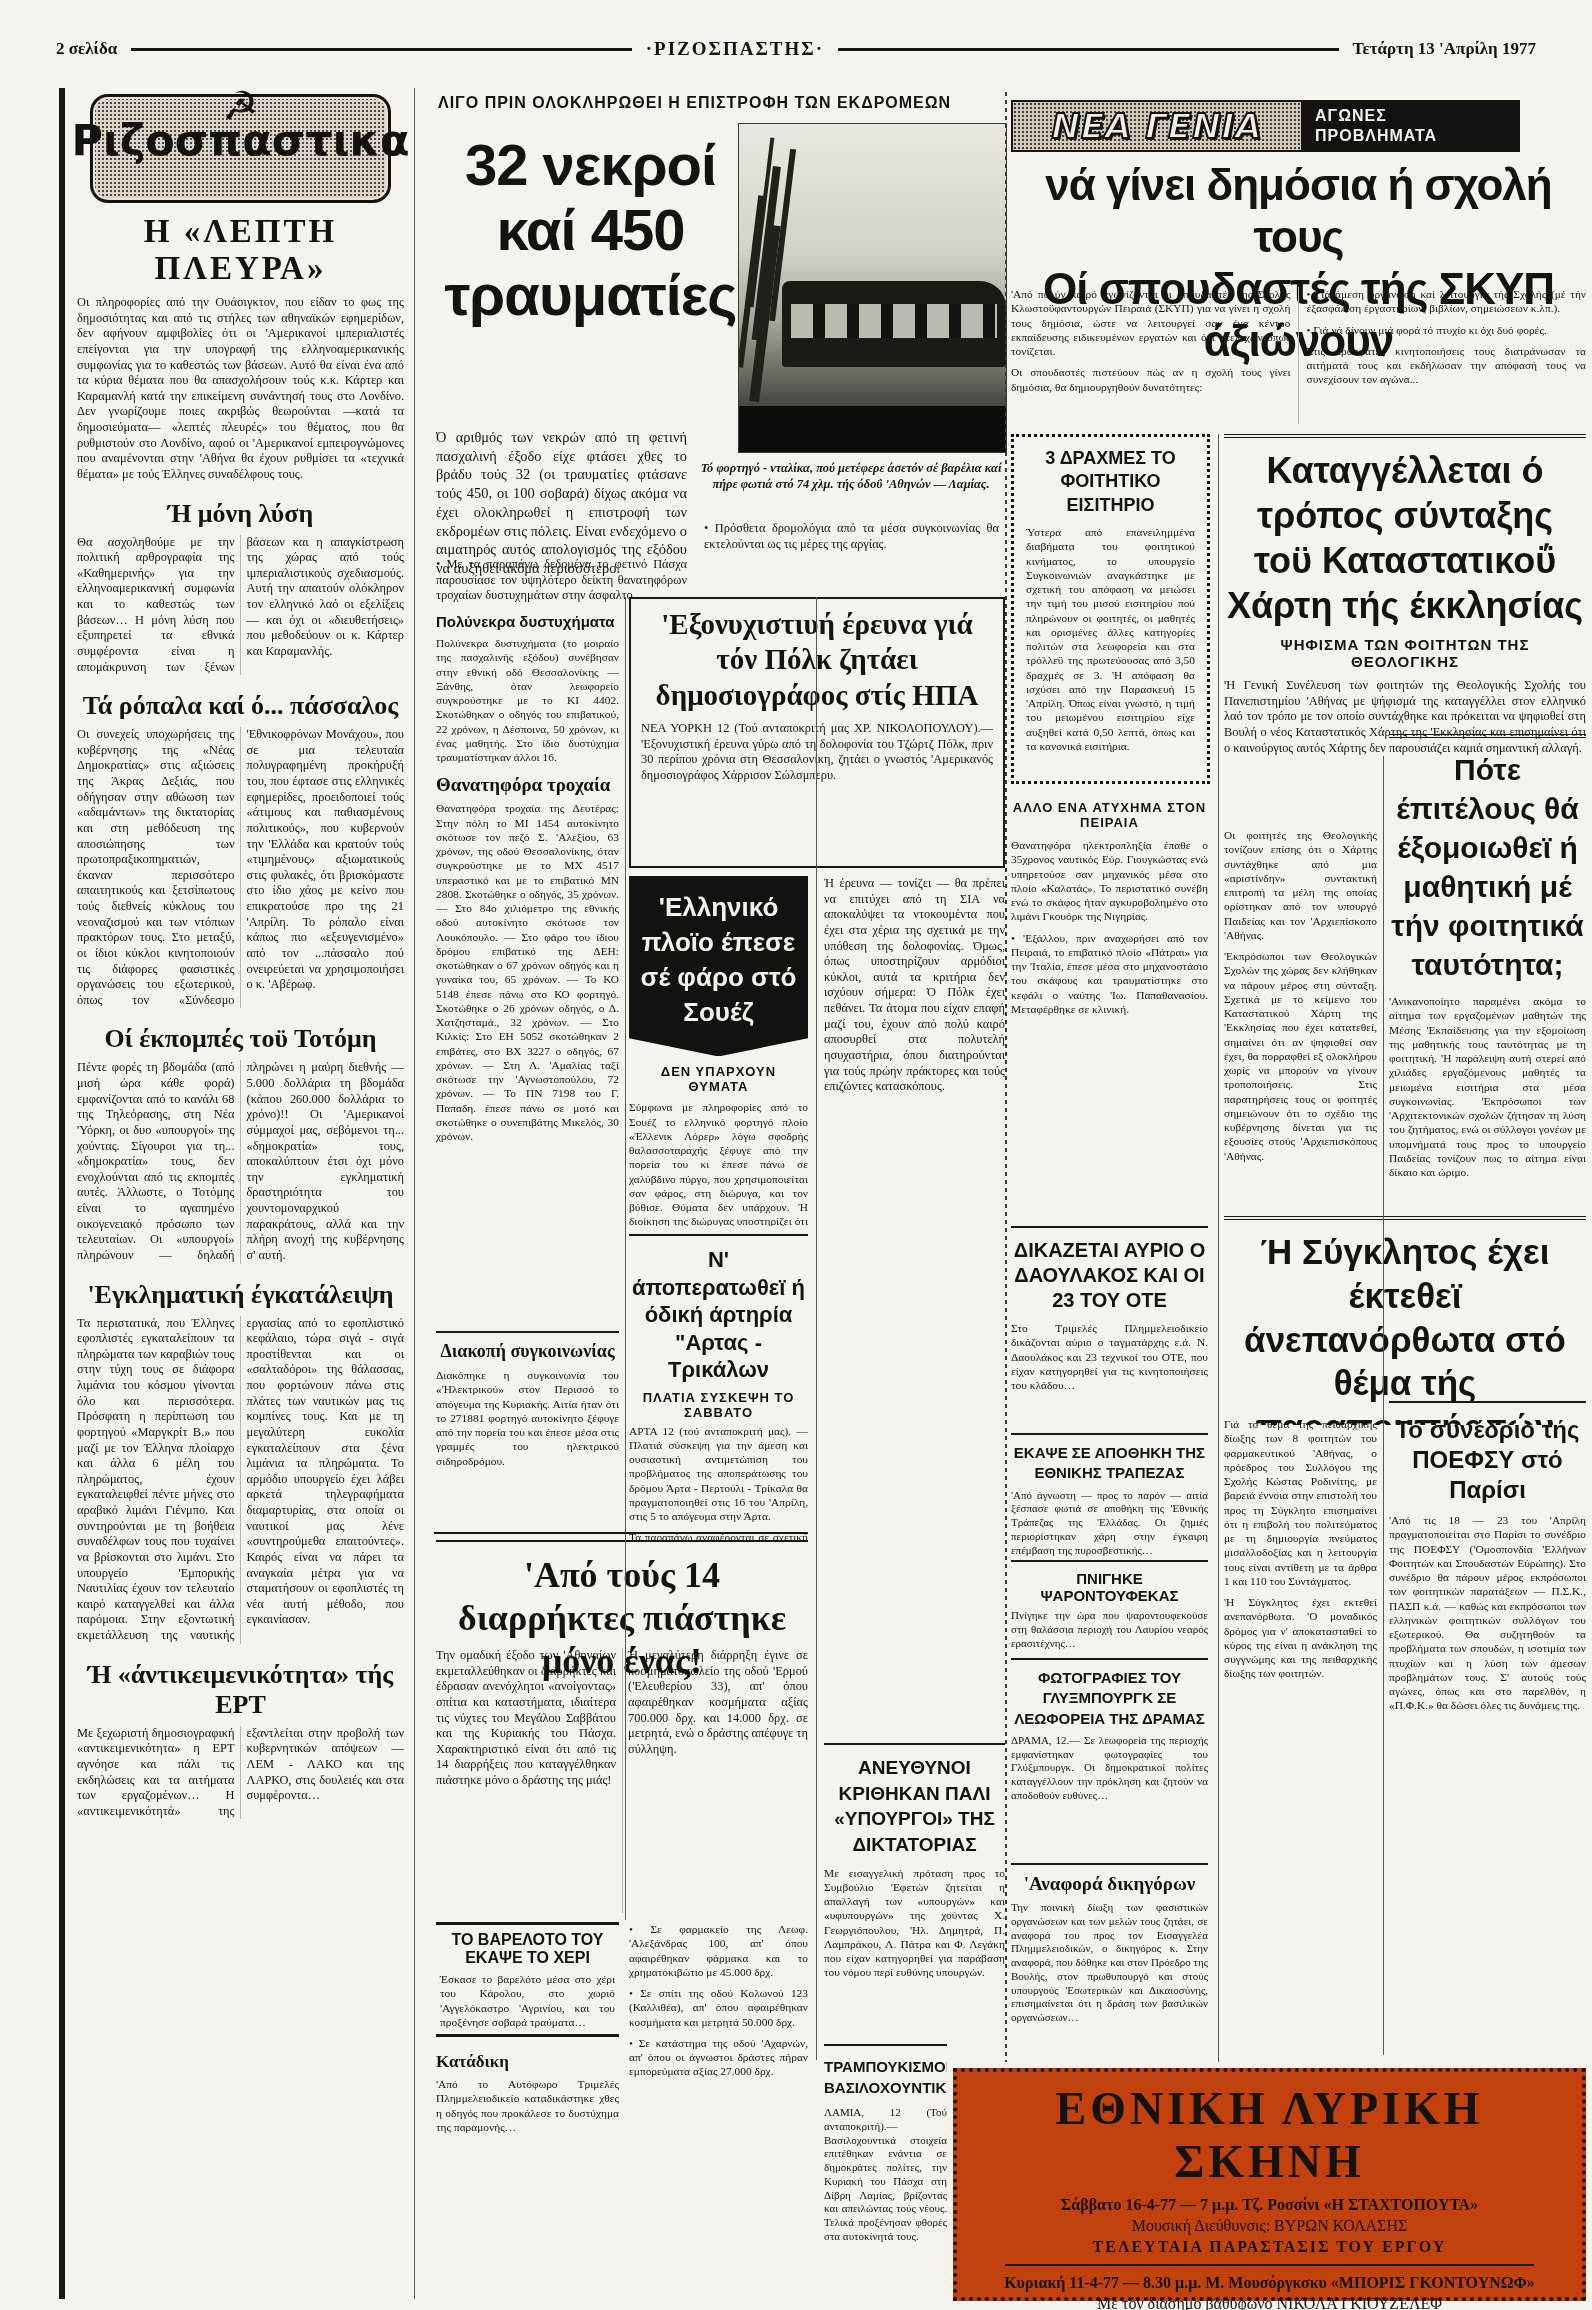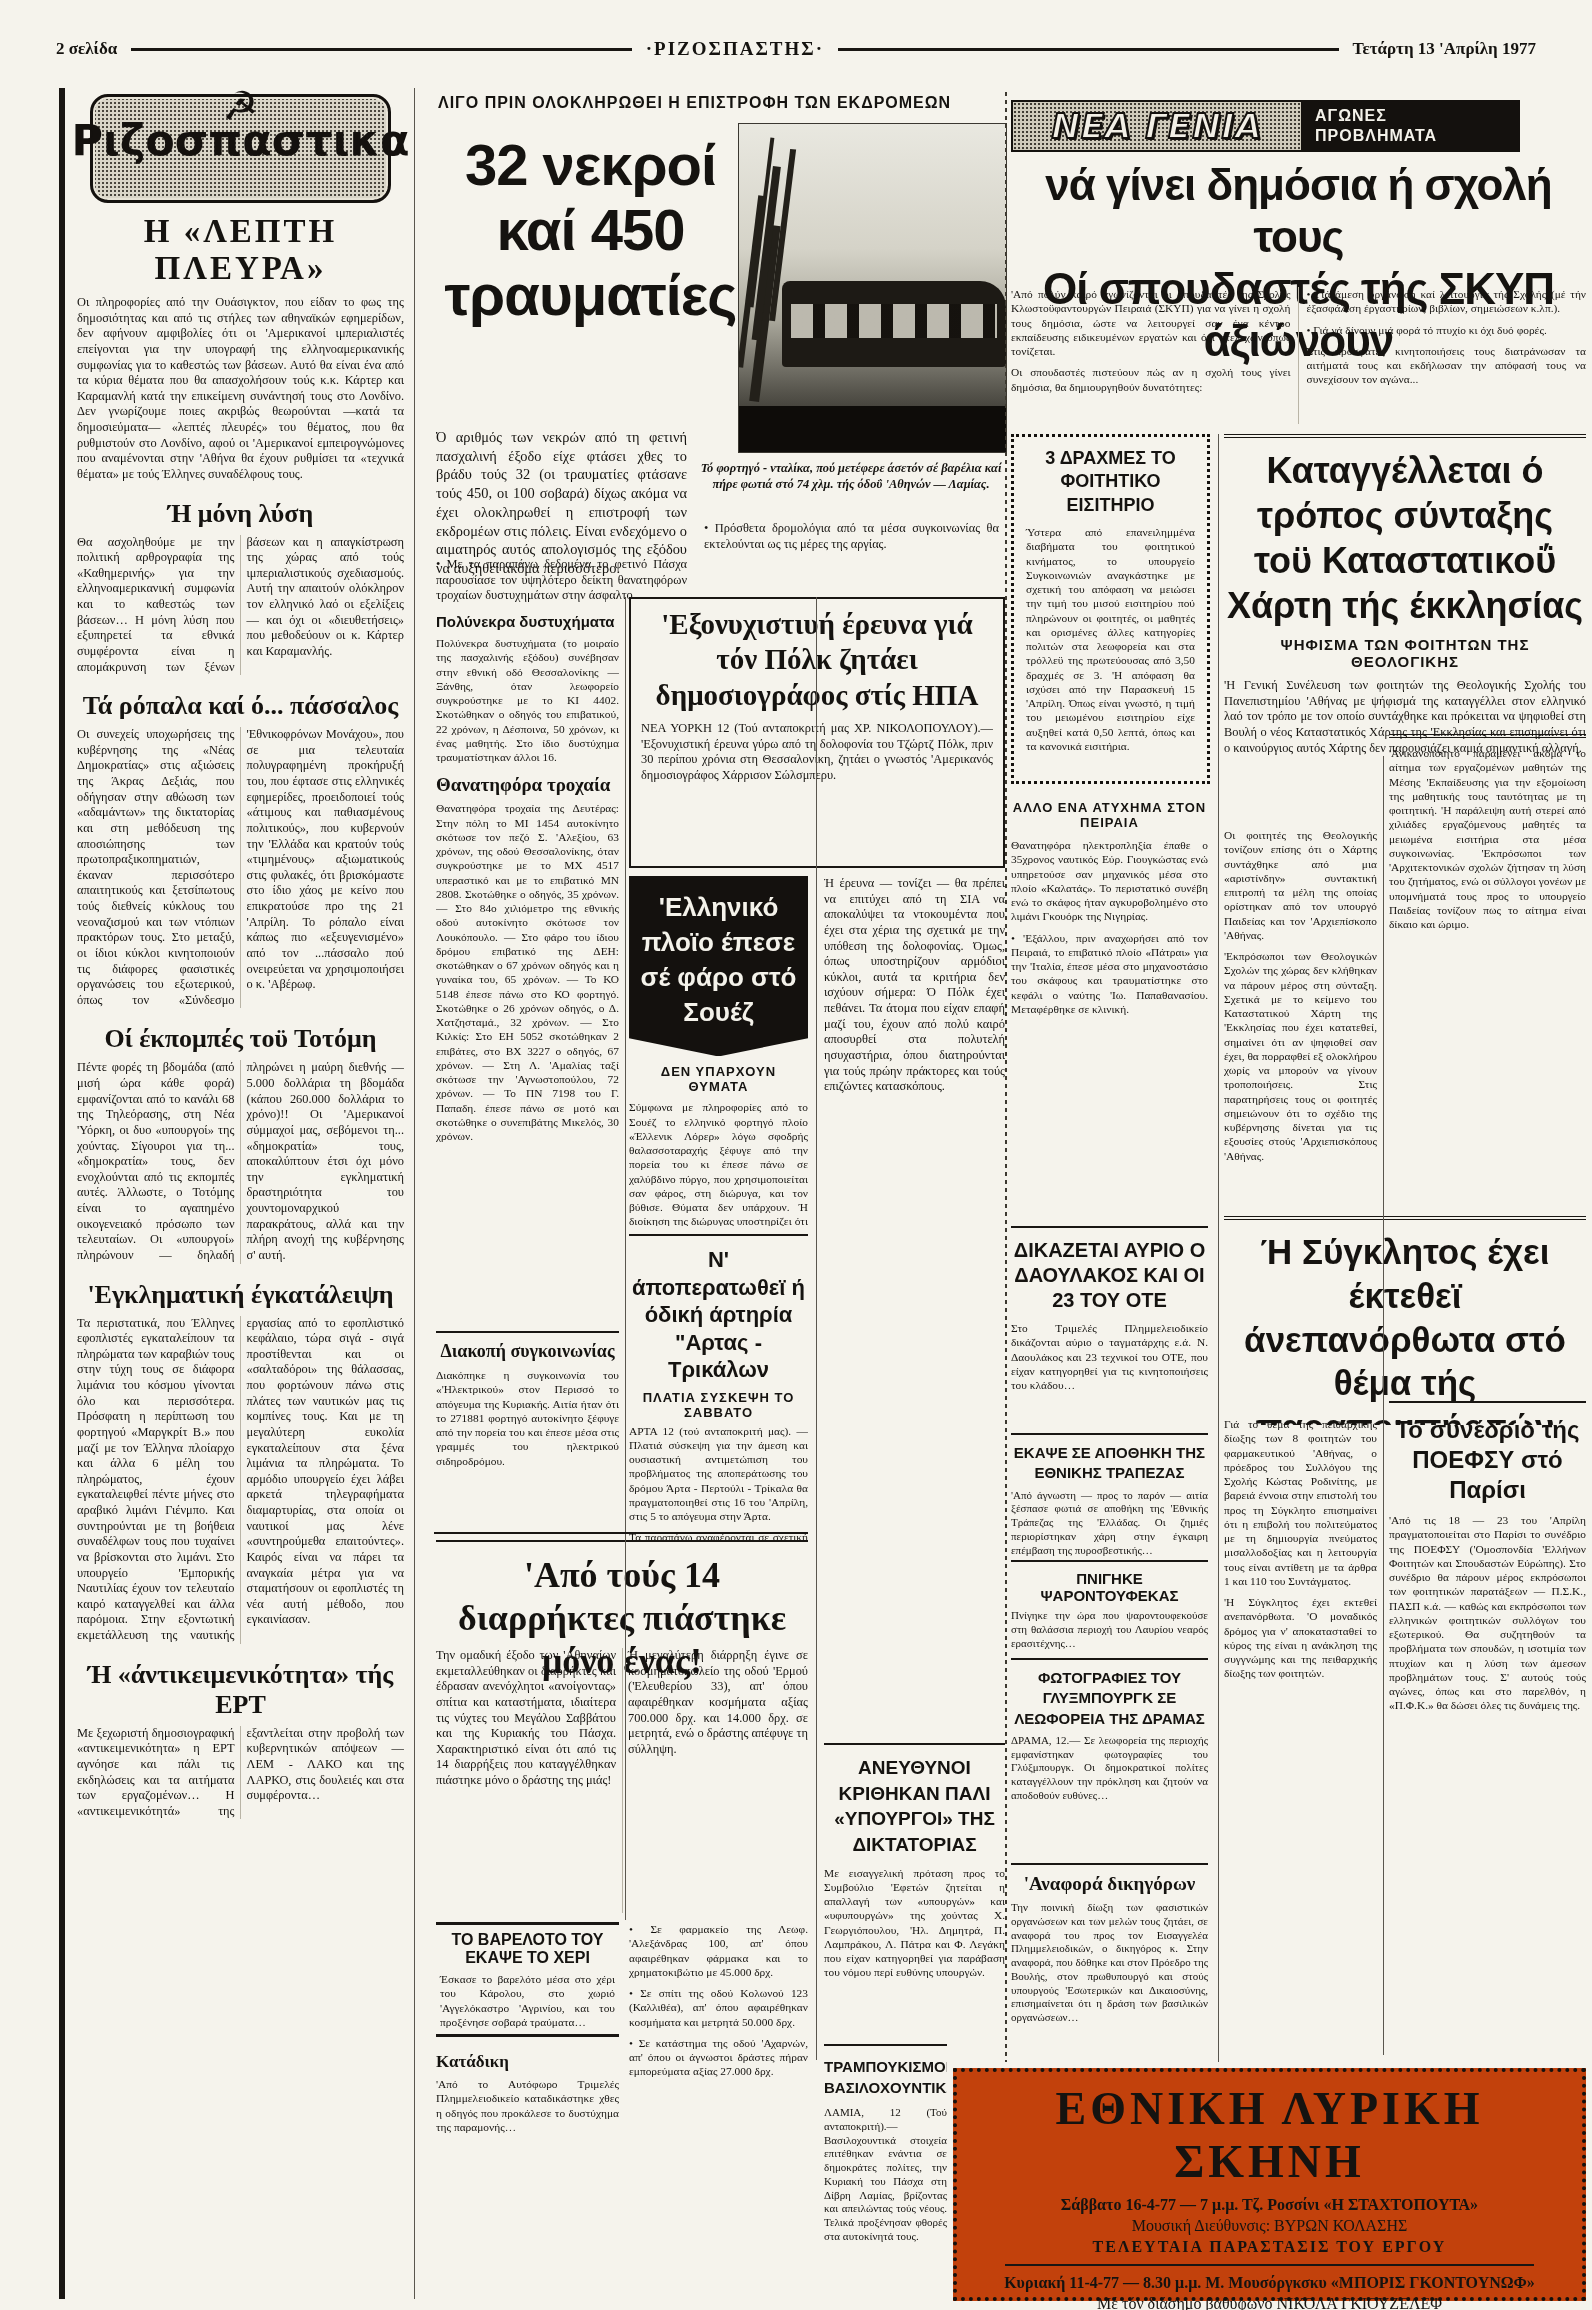--- a/index.html
+++ b/index.html
@@ -269,20 +269,21 @@
   <h2 class="sans b ctr katagg-h" style="margin:2px 0 8px 0;">Καταγγέλλεται ό τρόπος σύνταξης τοϋ Καταστατικοΰ Χάρτη τής έκκλησίας</h2>
   <h5 class="sans b ctr subhead" style="font-size:15px;margin:4px 0 8px 0;">ΨΗΦΙΣΜΑ ΤΩΝ ΦΟΙΤΗΤΩΝ ΤΗΣ ΘΕΟΛΟΓΙΚΗΣ</h5>
   <p class="small just">'Η Γενική Συνέλευση των φοιτητών της Θεολογικής Σχολής του Πανεπιστημίου 'Αθήνας με ψήφισμά της καταγγέλλει στον ελληνικό λαό τον τρόπο με τον οποίο συντάχθηκε και πρόκειται να ψηφιοθεί στη Βουλή ο νέος Καταστατικός Χάρτης της 'Εκκλησίας και επισημαίνει ότι ο καινούργιος αυτός Χάρτης δεν παρουσιάζει καμιά σημαντική αλλαγή.</p>
 </div>
 <div class="abs tiny just" style="left:1224px;top:828px;width:153px;height:382px;overflow:hidden;">
   <p>Οι φοιτητές της Θεολογικής τονίζουν επίσης ότι ο Χάρτης συντάχθηκε από μια «αριστίνδην» συντακτική επιτροπή τα μέλη της οποίας ορίστηκαν από τον υπουργό Παιδείας και τον 'Αρχιεπίσκοπο 'Αθήνας.</p>
   <p>'Εκπρόσωποι των Θεολογικών Σχολών της χώρας δεν κλήθηκαν να πάρουν μέρος στη σύνταξη. Σχετικά με το κείμενο του Καταστατικού Χάρτη της 'Εκκλησίας που έχει κατατεθεί, σημαίνει ότι αν ψηφιοθεί σαν έχει, θα πορραφθεί εξ ολοκλήρου χωρίς να μπορούν να γίνουν τροποποιήσεις. Στις παρατηρήσεις τους οι φοιτητές σημειώνουν ότι το σχέδιο της κυβέρνησης δίνεται για τις εξουσίες στούς 'Αρχιεπισκόπους 'Αθήνας.</p>
 </div>
 
 <div class="abs rule-top-dbl ctr" style="left:1389px;top:734px;width:197px;height:476px;overflow:hidden;">
+  <h3 class="sans b taut-h" style="margin:4px 0 10px 0;">Πότε έπιτέλους θά έξομοιωθεϊ ή μαθητική μέ τήν φοιτητικά ταυτότητα;</h3>
   <p class="tiny just">'Ανικανοποίητο παραμένει ακόμα το αίτημα των εργαζομένων μαθητών της Μέσης 'Εκπαίδευσης για την εξομοίωση της μαθητικής τους ταυτότητας με τη φοιτητική. 'Η παράλειψη αυτή στερεί από χιλιάδες εργαζόμενους μαθητές τα μειωμένα εισιτήρια στα μέσα συγκοινωνίας. 'Εκπρόσωποι των 'Αρχιτεκτονικών σχολών ζήτησαν τη λύση του ζητήματος, ενώ οι σύλλογοι γονέων με υπομνήματά τους προς το υπουργείο Παιδείας τονίζουν πως το αίτημα είναι δίκαιο και ώριμο.</p>
 </div>
 
 <div class="abs rule-top-dbl" style="left:1224px;top:1216px;width:362px;height:197px;overflow:hidden;">
   <h2 class="sans b ctr sygk-h" style="margin:2px 0 8px 0;">Ή Σύγκλητος έχει έκτεθεϊ άνεπανόρθωτα στό θέμα τής παραπομπής τών όκτώ</h2>
 
 </div>
 <div class="abs tiny just" style="left:1224px;top:1417px;width:153px;height:643px;overflow:hidden;">
   <p>Γιά το θέμα της πειθαρχικής δίωξης των 8 φοιτητών του φαρμακευτικού 'Αθήνας, ο πρόεδρος του Συλλόγου της Σχολής Κώστας Ροδινίτης, με βαρειά έννοια στην επιστολή του προς τη Σύγκλητο επισημαίνει ότι η επιβολή του πολιτεύματος με τη δημιουργία πνεύματος μισαλλοδοξίας και η λειτουργία τους είναι αντίθετη με τα άρθρα 1 και 110 του Συντάγματος.</p>
   <p>'Η Σύγκλητος έχει εκτεθεί ανεπανόρθωτα. 'Ο μοναδικός δρόμος για ν' αποκατασταθεί το κύρος της είναι η ανάκληση της συγγνώμης και της πειθαρχικής δίωξης των φοιτητών.</p>

